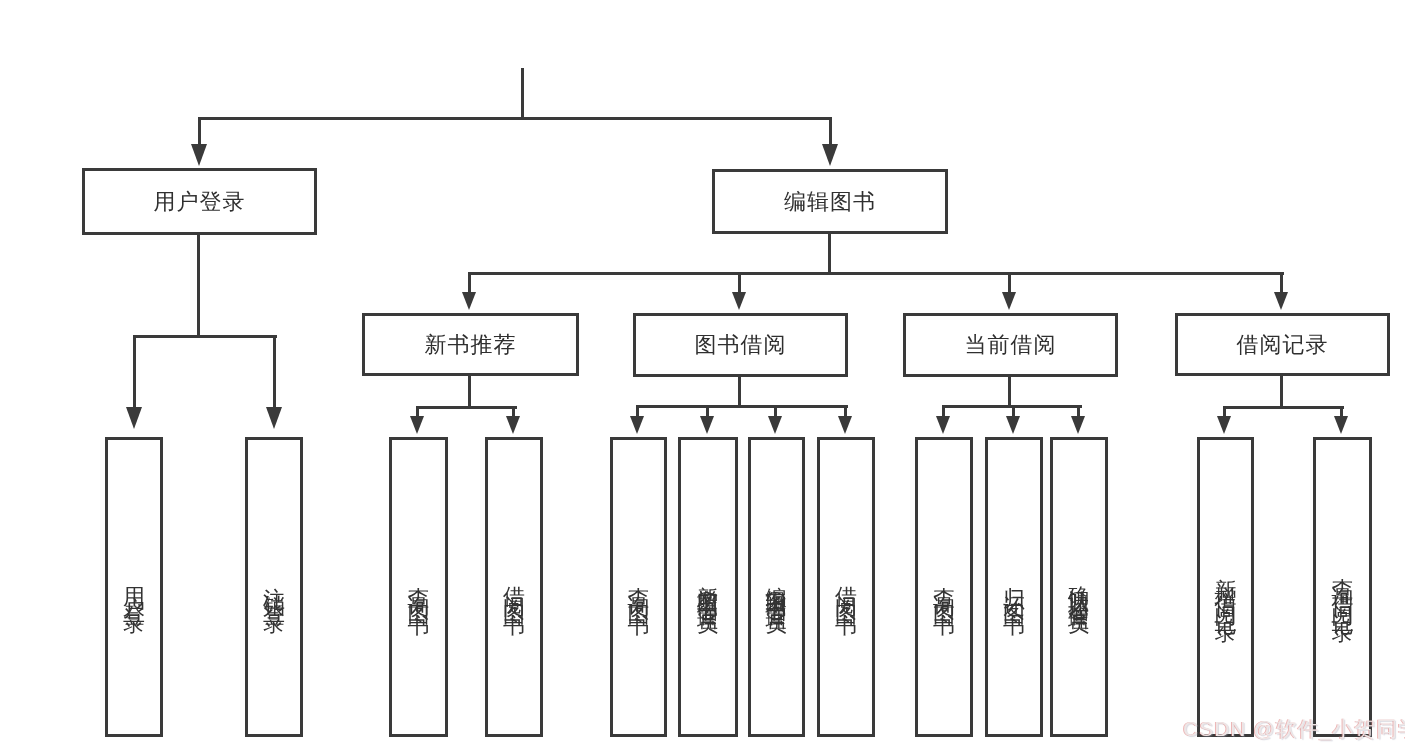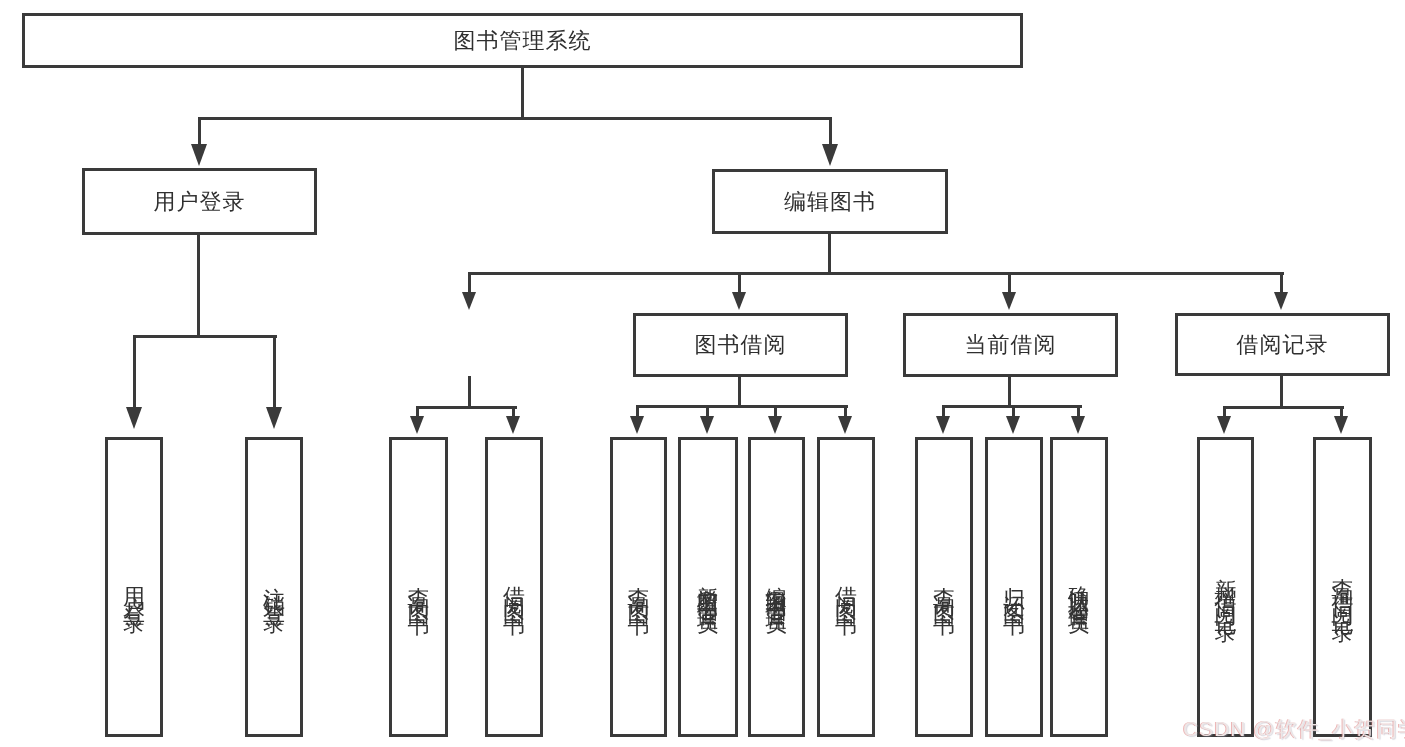--- a/index.html
+++ b/index.html
@@ -37,26 +37,26 @@
     position:absolute; left:1183px; top:715px; font-size:21px;
     color:#eee6e6; letter-spacing:1px; white-space:nowrap;
     text-shadow:-1px 0 0 rgba(222,120,120,0.55), 1px 1px 1px rgba(150,150,170,0.35);
   }
 </style>
 </head>
 <body>
 
 <div id="canvas">
 
-  <div class="box" style="left:22px; top:13px; width:1001px; height:55px;">图书管理系统</div>
 
   <div class="box" style="left:82px; top:168px; width:235px; height:67px;">用户登录</div>
 
   <div class="box" style="left:712px; top:169px; width:236px; height:65px;">编辑图书</div>
 
+  <div class="box" style="left:362px; top:313px; width:217px; height:63px;">新书推荐</div>
 
   <div class="box" style="left:633px; top:313px; width:215px; height:64px;">图书借阅</div>
 
   <div class="box" style="left:903px; top:313px; width:215px; height:64px;">当前借阅</div>
 
   <div class="box" style="left:1175px; top:313px; width:215px; height:63px;">借阅记录</div>
 
   <div class="leaf" style="left:105px; width:58px;">
     <span class="vtext">用户登录</span>
   </div>

